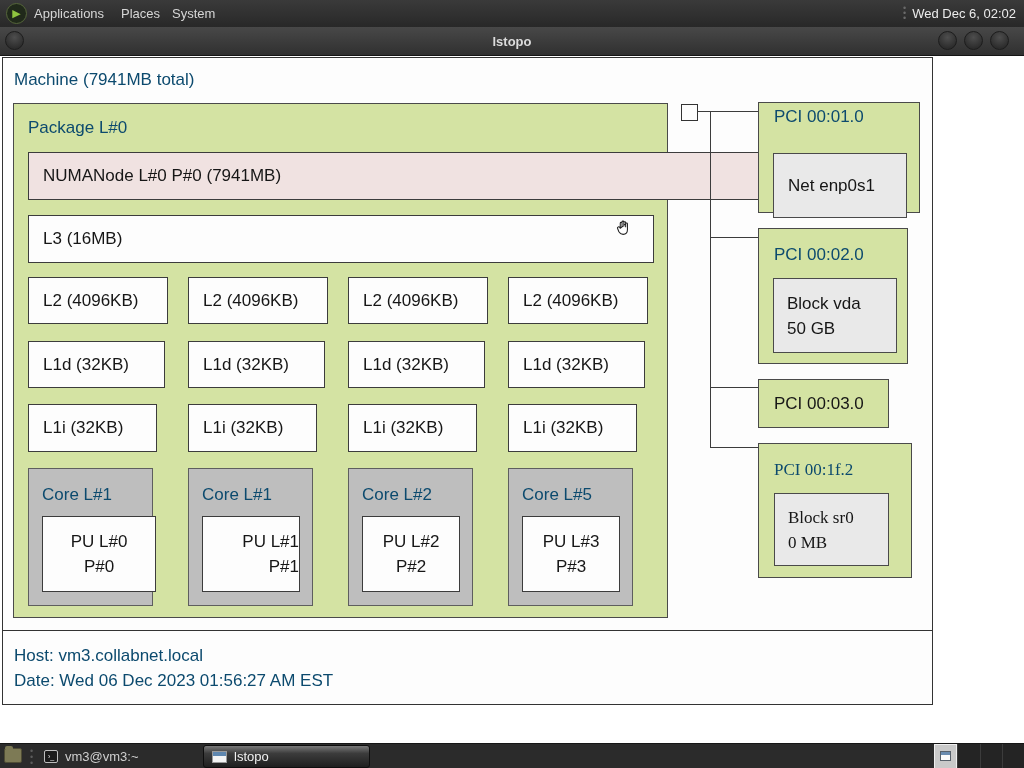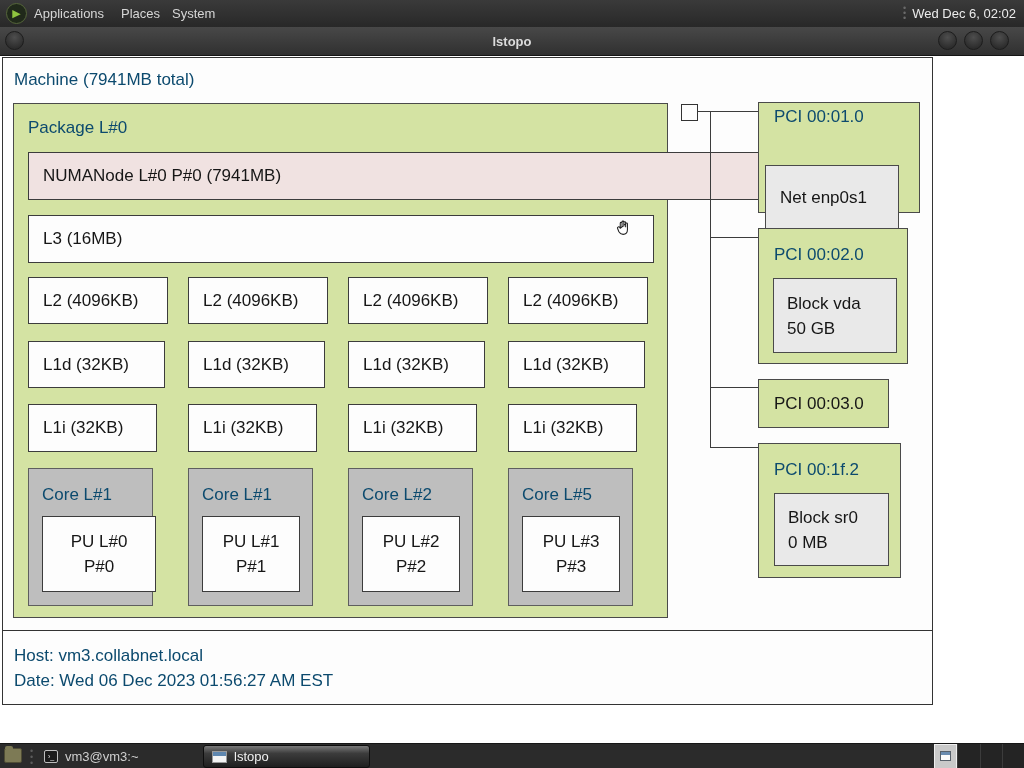--- a/index.html
+++ b/index.html
@@ -140,21 +140,21 @@
 
       <div class="tbox corebox" style="left:14px; top:364px; width:125px; height:138px;">
         <div class="lbl" style="left:13px; top:16px;">Core L#1</div>
         <div class="tbox whitebox" style="left:13px; top:47px; width:114px; height:76px; text-align:center; padding-top:12px; line-height:25px;">
           <div>PU L#0</div>
           <div>P#0</div>
         </div>
       </div>
       <div class="tbox corebox" style="left:174px; top:364px; width:125px; height:138px;">
         <div class="lbl" style="left:13px; top:16px;">Core L#1</div>
-        <div class="tbox whitebox" style="left:13px; top:47px; width:98px; height:76px; text-align:center; padding-top:12px; line-height:25px;">
+        <div class="tbox whitebox" style="left:13px; top:47px; width:98px; height:76px; text-align:right; padding-top:12px; line-height:25px;">
           <div>PU L#1</div>
           <div>P#1</div>
         </div>
       </div>
       <div class="tbox corebox" style="left:334px; top:364px; width:125px; height:138px;">
         <div class="lbl" style="left:13px; top:16px;">Core L#2</div>
         <div class="tbox whitebox" style="left:13px; top:47px; width:98px; height:76px; text-align:center; padding-top:12px; line-height:25px;">
           <div>PU L#2</div>
           <div>P#2</div>
         </div>
@@ -170,38 +170,38 @@
 
     <div class="tbox whitebox" style="left:681px; top:48px; width:17px; height:17px; border-color:#333;"></div>
     <div class="hline" style="left:697px; top:55px;  width:61px;"></div>
     <div class="vline" style="left:710px; top:55px;  height:336px;"></div>
     <div class="hline" style="left:710px; top:181px; width:48px;"></div>
     <div class="hline" style="left:710px; top:331px; width:48px;"></div>
     <div class="hline" style="left:710px; top:391px; width:48px;"></div>
 
     <div class="tbox green" style="left:758px; top:46px; width:162px; height:111px;">
       <div class="lbl" style="left:15px; top:4px;">PCI 00:01.0</div>
-      <div class="tbox devbox vcenter" style="left:6px; top:50px; width:134px; height:65px;margin-top:12px;">
+      <div class="tbox devbox vcenter" style="left:14px; top:50px; width:134px; height:65px;">
         <span>Net enp0s1</span>
       </div>
     </div>
 
     <div class="tbox green" style="left:758px; top:172px; width:150px; height:136px;">
       <div class="lbl" style="left:15px; top:16px;">PCI 00:02.0</div>
       <div class="tbox devbox" style="left:14px; top:49px; width:124px; height:75px; padding:12px 0 0 13px; line-height:25px;">
         <div>Block vda</div>
         <div>50 GB</div>
       </div>
     </div>
 
     <div class="tbox green vcenter" style="left:758px; top:323px; width:131px; height:49px; padding-left:15px;">
       <span>PCI 00:03.0</span>
     </div>
 
-    <div class="tbox green" style="left:758px; top:387px; width:143px; height:135px;">
+    <div class="tbox green" style="left:758px; top:387px; width:154px; height:135px;font-family:Liberation Serif, serif;">
       <div class="lbl" style="left:15px; top:16px;">PCI 00:1f.2</div>
       <div class="tbox devbox" style="left:15px; top:49px; width:115px; height:73px; padding:11px 0 0 13px; line-height:25px;">
         <div>Block sr0</div>
         <div>0 MB</div>
       </div>
     </div>
 
     <div class="tbox whitebox" style="left:2px; top:575px; width:931px; height:74px; border-color:#333; border-top:none; line-height:25px;">
       <div class="lbl" style="left:11px; top:12px;">Host: vm3.collabnet.local</div>
       <div class="lbl" style="left:11px; top:37px;">Date: Wed 06 Dec 2023 01:56:27 AM EST</div>

